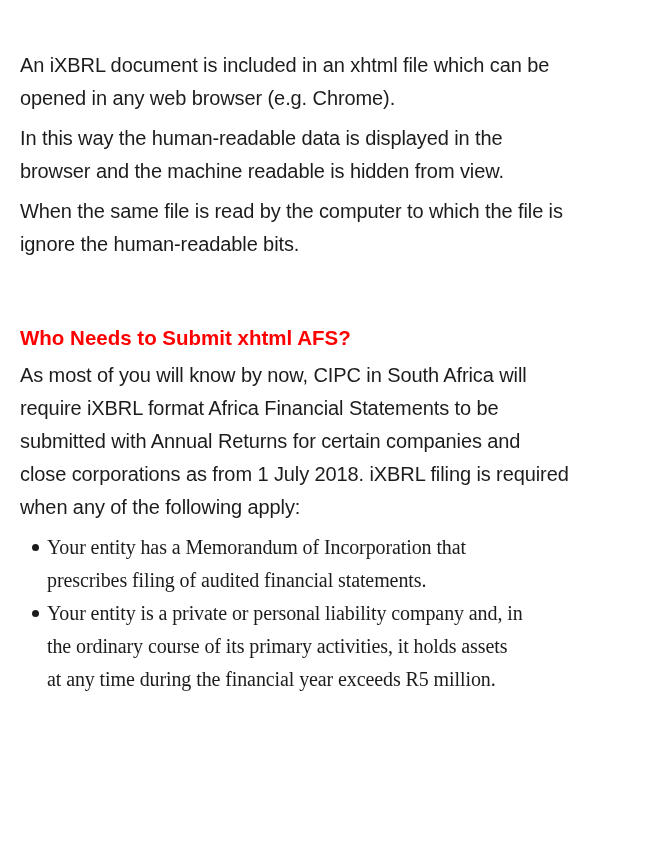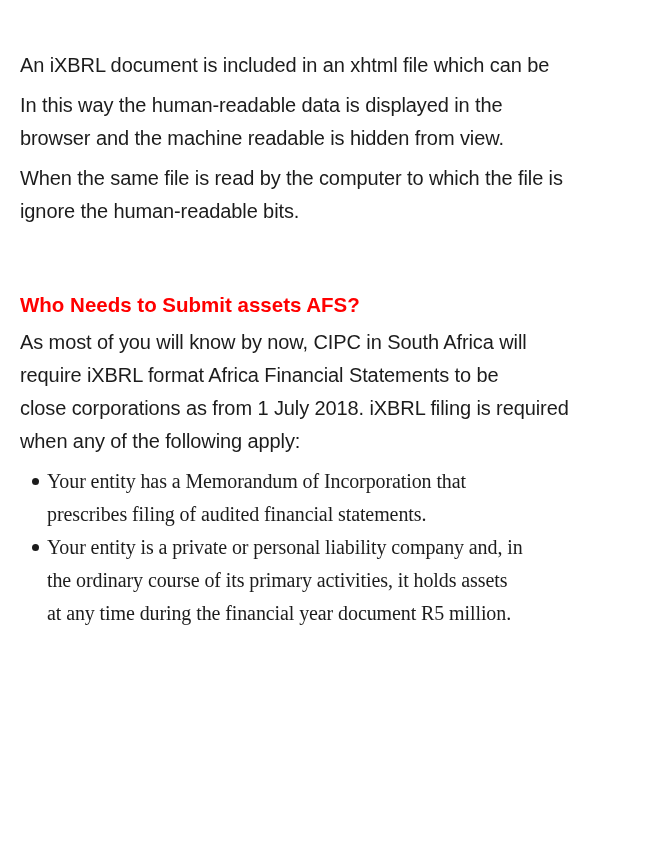--- a/index.html
+++ b/index.html
@@ -60,48 +60,50 @@
     background: #1c1c1c;
   }
 </style>
 </head>
 <body>
 
 <div class="page">
 
   <div class="p">
     <div class="line">An iXBRL document is included in an xhtml file which can be</div>
+    <div class="line">opened in any web browser (e.g. Chrome).</div>
   </div>
 
   <div class="p">
     <div class="line">In this way the human-readable data is displayed in the</div>
     <div class="line">browser and the machine readable is hidden from view.</div>
   </div>
 
   <div class="p">
     <div class="line">When the same file is read by the computer to which the file is</div>
     <div class="line">ignore the human-readable bits.</div>
   </div>
 
-  <div class="heading">Who Needs to Submit assets AFS?</div>
+  <div class="heading">Who Needs to Submit xhtml AFS?</div>
 
   <div class="p">
     <div class="line">As most of you will know by now, CIPC in South Africa will</div>
     <div class="line">require iXBRL format Africa Financial Statements to be</div>
+    <div class="line">submitted with Annual Returns for certain companies and</div>
     <div class="line">close corporations as from 1 July 2018. iXBRL filing is required</div>
     <div class="line">when any of the following apply:</div>
   </div>
 
   <ul class="bullets">
     <li>
       <span class="bullet-dot"></span>
       <div class="line">Your entity has a Memorandum of Incorporation that</div>
       <div class="line">prescribes filing of audited financial statements.</div>
     </li>
     <li>
       <span class="bullet-dot"></span>
       <div class="line">Your entity is a private or personal liability company and, in</div>
       <div class="line">the ordinary course of its primary activities, it holds assets</div>
-      <div class="line">at any time during the financial year document R5 million.</div>
+      <div class="line">at any time during the financial year exceeds R5 million.</div>
     </li>
   </ul>
 
 </div>
 
 </body></html>

